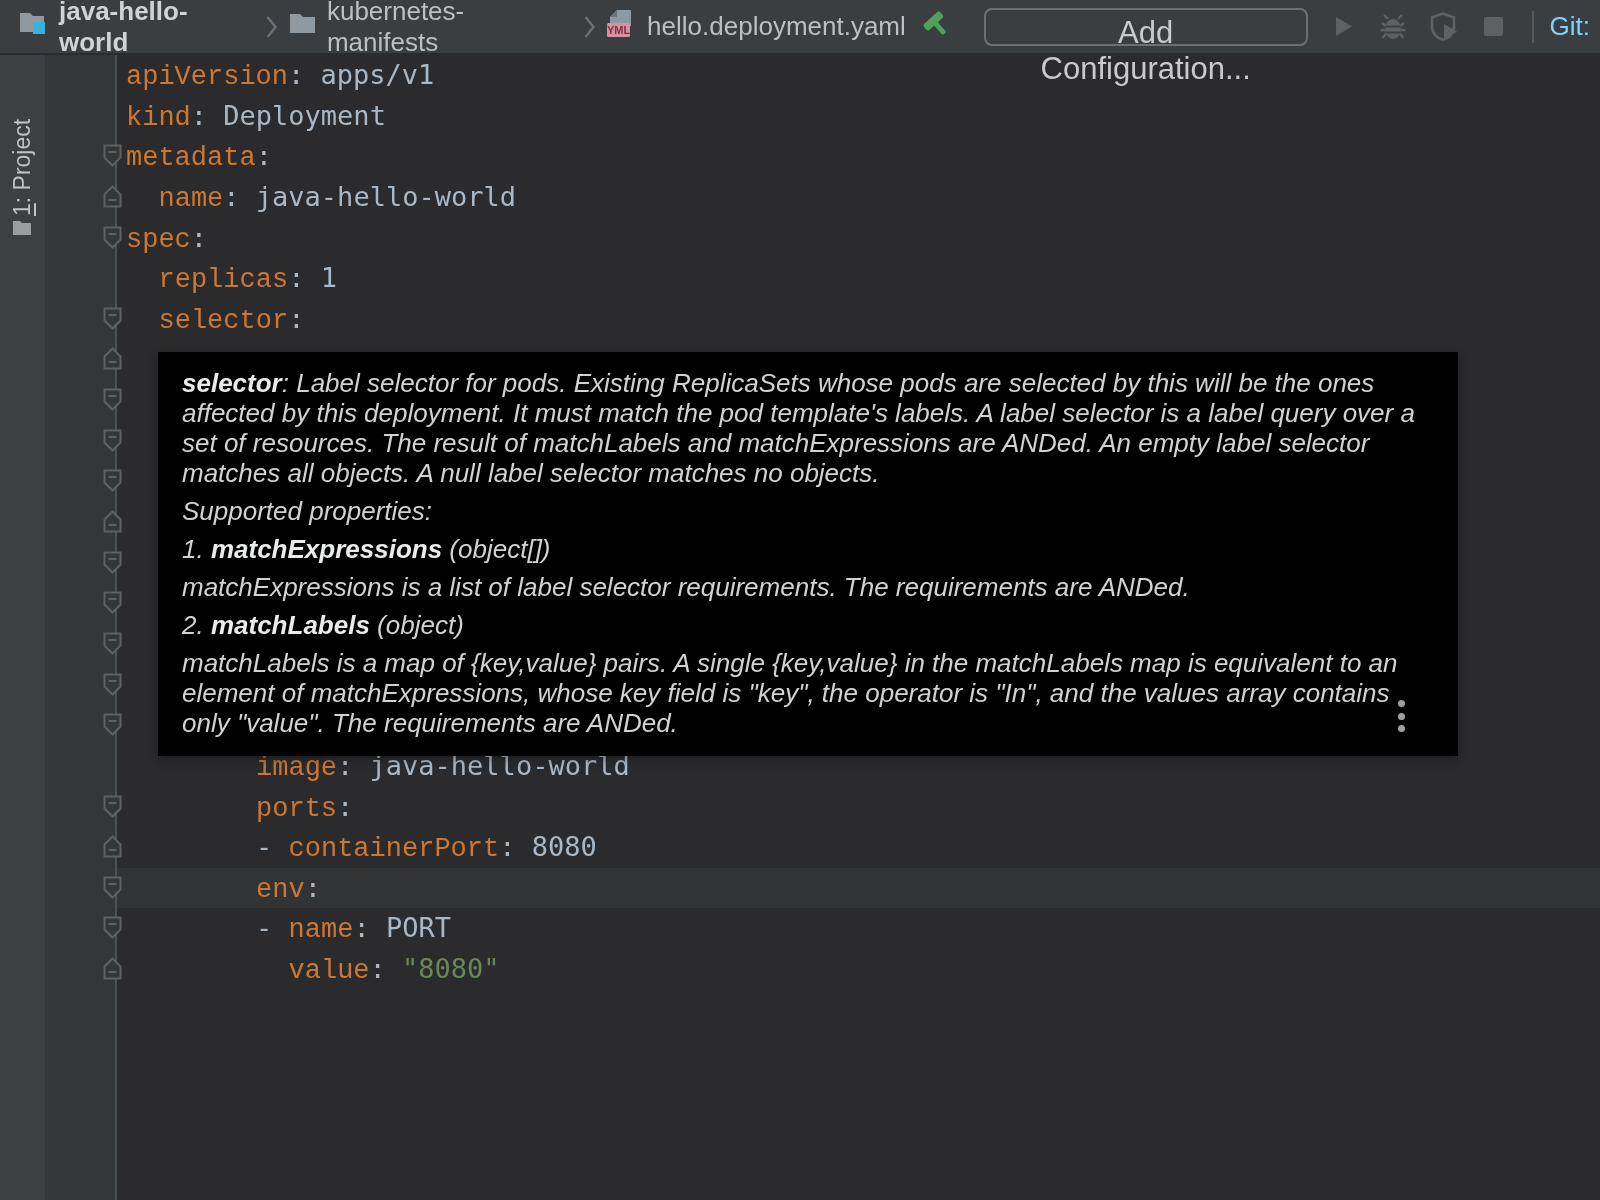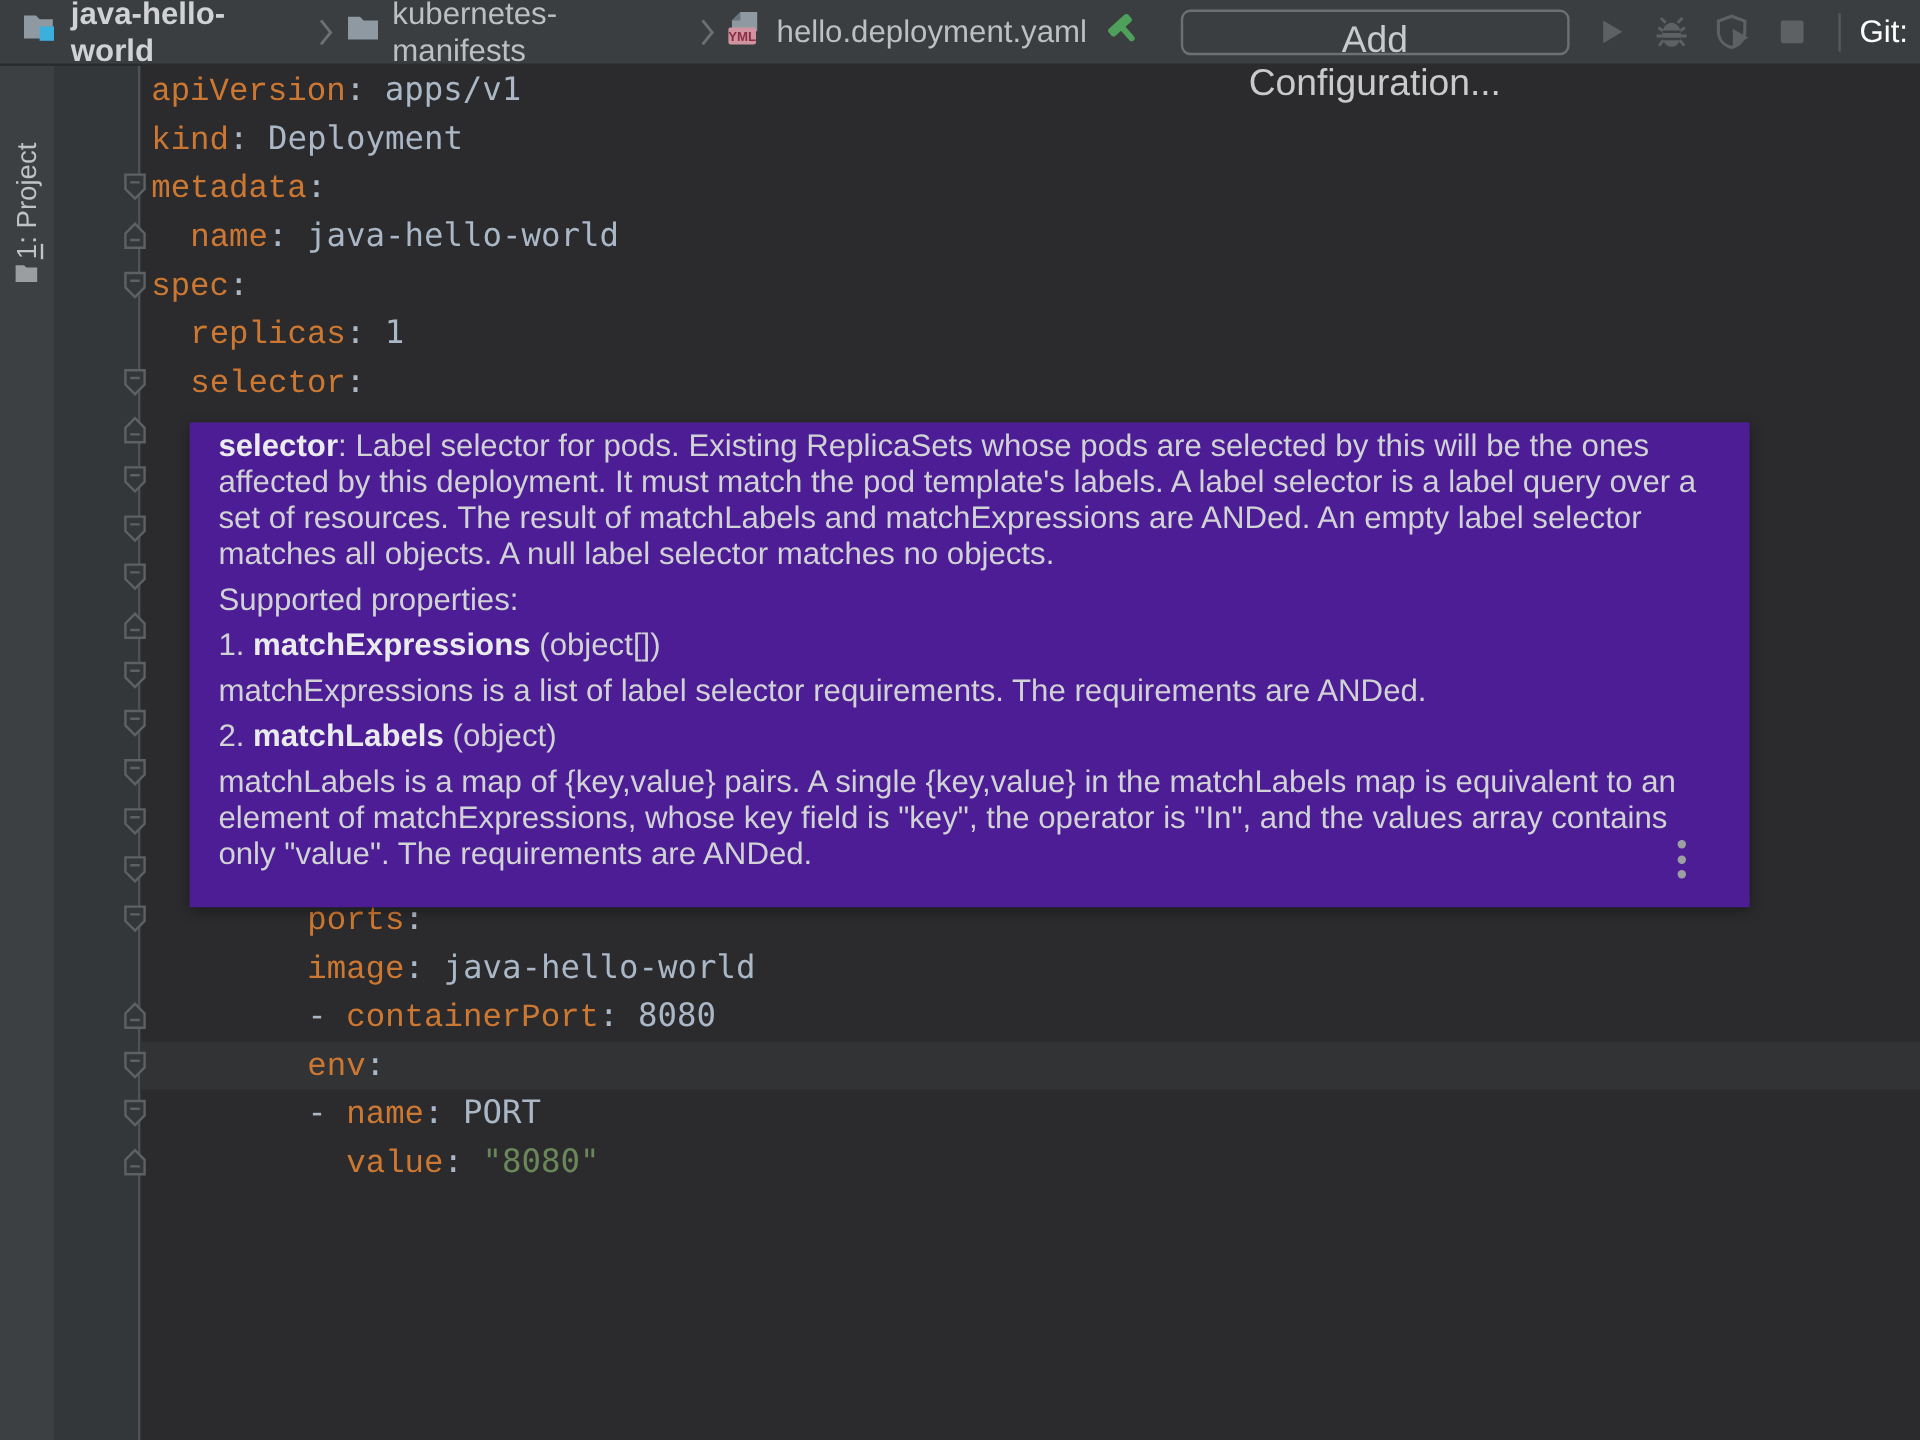--- a/index.html
+++ b/index.html
@@ -13,21 +13,21 @@
             display:flex; align-items:center; padding:0 8px 0 18px; z-index:10; }
   .crumb { display:flex; align-items:center; gap:10px; color:#bdbfc1; font-size:26px; cursor:default; }
   .crumb.first .crumb-label { font-weight:bold; color:#d0d2d4; }
   .crumb-sep { margin:0 10px; display:flex; align-items:center; }
   .tb-spacer { flex:1; }
   .add-config-btn { border:2px solid #6d7072; border-radius:8px; background:transparent;
             color:#c8cacc; font-size:31px; font-family:"Liberation Sans",sans-serif;
             padding:5px 24px; height:38px; margin:0 10px 0 18px; }
   .tb-icon { display:flex; align-items:center; justify-content:center; margin:0 11px; }
   .tb-divider { width:2px; height:32px; background:#55585a; margin:0 16px; }
-  .git-label { color:#ffffff; font-size:26px; margin-right:2px; white-space:nowrap; }
+  .git-label { color:#7dd3fc; font-size:26px; margin-right:2px; white-space:nowrap; }
 
   
   .stripe { position:absolute; left:0; top:55px; width:45px; height:1145px; background:#3c4043; z-index:6; }
   .stripe-btn { position:absolute; left:0; top:62px; width:45px; height:100px;
             display:flex; align-items:center; justify-content:center;
             writing-mode:vertical-rl; transform:rotate(180deg);
             color:#c0c2c4; font-size:23px; white-space:nowrap; cursor:default; }
   .stripe-btn .mnemonic { text-decoration:underline; }
   .stripe-folder { position:absolute; left:12px; top:164px; }
 
@@ -44,23 +44,23 @@
   .fold-icon { position:absolute; left:102px; top:7px; width:21px; height:25px; z-index:3; }
   .code-text { position:absolute; left:126px; top:0; white-space:pre;
             font-family:"DejaVu Sans Mono", monospace; font-size:27px; line-height:40.65px; }
   .tk-k { color:#cc7832;font-family:Liberation Mono, monospace; }
   .tk-p { color:#a9b7c6; }
   .tk-v { color:#a9b7c6;text-align:center; }
   .tk-s { color:#6a8759; }
 
   
   .doc-tooltip { position:absolute; left:158px; top:352px; width:1300px; height:404px;
-            background:#4c1d95; z-index:20; padding:4px 24px 0 24px;
+            background:#000000; z-index:20; padding:16px 24px 0 24px;
             color:#d0d2d4; font-size:26px; line-height:30px;
-            box-shadow:0 3px 10px rgba(0,0,0,0.35); }
+            box-shadow:0 3px 10px rgba(0,0,0,0.35);font-style:italic; }
   .doc-tooltip p { margin:0 0 8px 0; }
   .doc-tooltip .seg-b { font-weight:bold; color:#e9ebec; }
   .kebab { position:absolute; right:52px; bottom:24px; width:8px; height:32px;
             display:flex; flex-direction:column; justify-content:space-between; cursor:pointer; }
   .kebab i { width:7px; height:7px; border-radius:50%; background:#9da0a2; }
 </style>
 </head>
 <body>
 
 <div id="app">
@@ -292,29 +292,29 @@
       <div class="code-row">
         <div class="line-bg"></div>
         <span class="fold-icon"><svg width="21" height="25" viewBox="0 0 21 25">
             <path d="M2.5 2.5 H18.5 V14.5 L10.5 22.5 L2.5 14.5 Z" fill="#343739" stroke="#5d6164" stroke-width="2"></path>
             <line x1="6.5" y1="9" x2="14.5" y2="9" stroke="#5d6164" stroke-width="2"></line>
           </svg></span>
         <span class="code-text"></span>
       </div>
       <div class="code-row">
         <div class="line-bg"></div>
+        <span class="code-text"><span class="tk-p">        </span><span class="tk-k">image</span><span class="tk-p">: </span><span class="tk-v">java-hello-world</span></span>
+      </div>
+      <div class="code-row">
+        <div class="line-bg"></div>
         <span class="fold-icon"><svg width="21" height="25" viewBox="0 0 21 25">
             <path d="M2.5 2.5 H18.5 V14.5 L10.5 22.5 L2.5 14.5 Z" fill="#343739" stroke="#5d6164" stroke-width="2"></path>
             <line x1="6.5" y1="9" x2="14.5" y2="9" stroke="#5d6164" stroke-width="2"></line>
           </svg></span>
         <span class="code-text"><span class="tk-p">        </span><span class="tk-k">ports</span><span class="tk-p">:</span></span>
-      </div>
-      <div class="code-row">
-        <div class="line-bg"></div>
-        <span class="code-text"><span class="tk-p">        </span><span class="tk-k">image</span><span class="tk-p">: </span><span class="tk-v">java-hello-world</span></span>
       </div>
       <div class="code-row">
         <div class="line-bg"></div>
         <span class="fold-icon"><svg width="21" height="25" viewBox="0 0 21 25">
             <path d="M2.5 22.5 H18.5 V10.5 L10.5 2.5 L2.5 10.5 Z" fill="#343739" stroke="#5d6164" stroke-width="2"></path>
             <line x1="6.5" y1="16" x2="14.5" y2="16" stroke="#5d6164" stroke-width="2"></line>
           </svg></span>
         <span class="code-text"><span class="tk-p">        - </span><span class="tk-k">containerPort</span><span class="tk-p">: </span><span class="tk-v">8080</span></span>
       </div>
       <div class="code-row hl">

